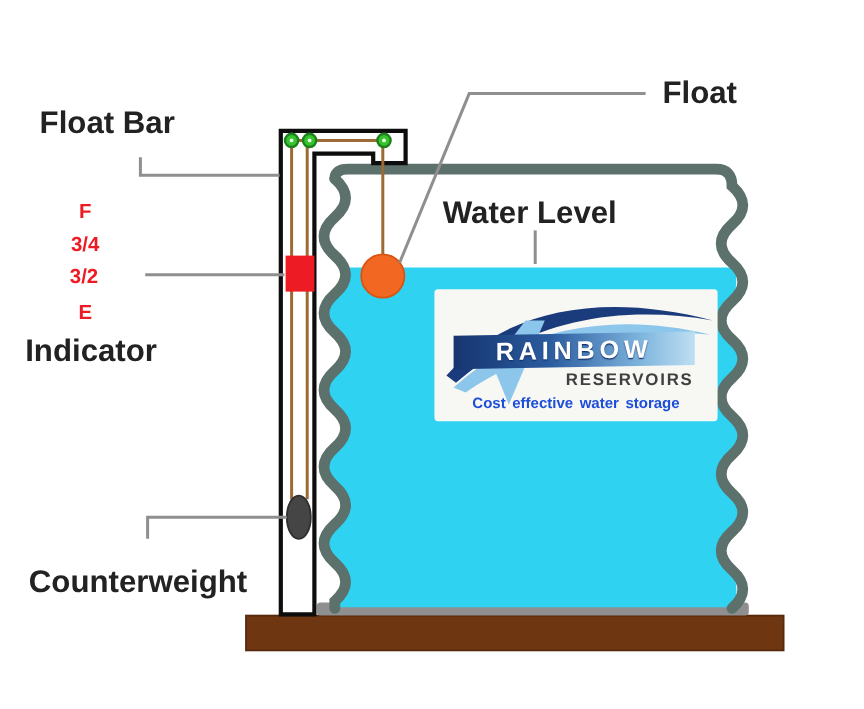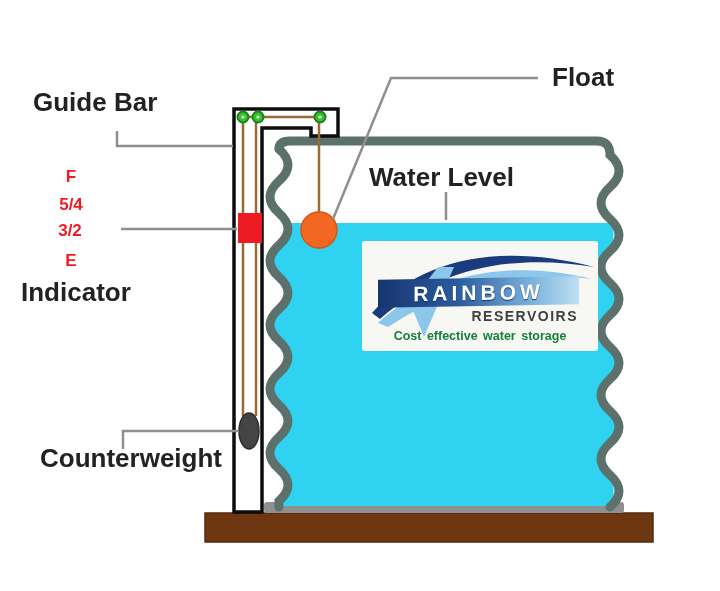--- a/index.html
+++ b/index.html
@@ -30,21 +30,21 @@
   .logo-banner span{
     color:#ffffff;font-weight:700;font-size:21px;letter-spacing:4px;
     text-shadow:0 1px 1px #14306a;line-height:1;
   }
   .logo-sub{
     position:absolute;left:0;top:68px;width:216px;text-align:right;
     color:#404040;font-weight:700;font-size:14px;letter-spacing:1.5px;line-height:1;
   }
   .logo-tagline{
     position:absolute;left:0;top:89px;width:236px;text-align:center;
-    color:#15803d;font-weight:700;font-size:12.5px;word-spacing:2px;line-height:1;
+    color:#1d4ed8;font-weight:700;font-size:12.5px;word-spacing:2px;line-height:1;
   }
 </style>
 </head>
 <body>
 
 <div class="canvas">
 
   <svg class="diagram-svg" width="720" height="591" viewBox="0 0 720 591">
 
     <rect x="205" y="513" width="448" height="29" fill="#6e3712" stroke="#56290c" stroke-width="1.5"></rect>
@@ -109,24 +109,24 @@
       <path d="M 10 72 C 60 16 140 2 232 26 C 150 12 75 28 18 78 Z" fill="#1a3b7c"></path>
       <path d="M 48 62 L 76 26 L 92 26 L 62 96 Z" fill="#8cc6ea"></path>
     </svg>
     <div class="logo-banner">
       <span>RAINBOW</span>
     </div>
     <div class="logo-sub">RESERVOIRS</div>
     <div class="logo-tagline">Cost effective water storage</div>
   </div>
 
-  <div class="label" style="left:33px;top:89px;">Guide Bar</div>
+  <div class="label" style="left:33px;top:89px;">Float Bar</div>
   <div class="label" style="left:542px;top:64px;margin-left:10px;">Float</div>
   <div class="label" style="left:369px;top:164px;">Water Level</div>
   <div class="label" style="left:21px;top:279px;">Indicator</div>
-  <div class="label" style="left:24px;top:445px;margin-left:16px;">Counterweight</div>
+  <div class="label" style="left:24px;top:471px;">Counterweight</div>
 
   <div class="mark" style="left:71px;top:176px;">F</div>
-  <div class="mark" style="left:71px;top:204px;">5/4</div>
+  <div class="mark" style="left:71px;top:204px;">3/4</div>
   <div class="mark" style="left:70px;top:230px;">3/2</div>
   <div class="mark" style="left:71px;top:260px;">E</div>
 
 </div>
 
 </body></html>

